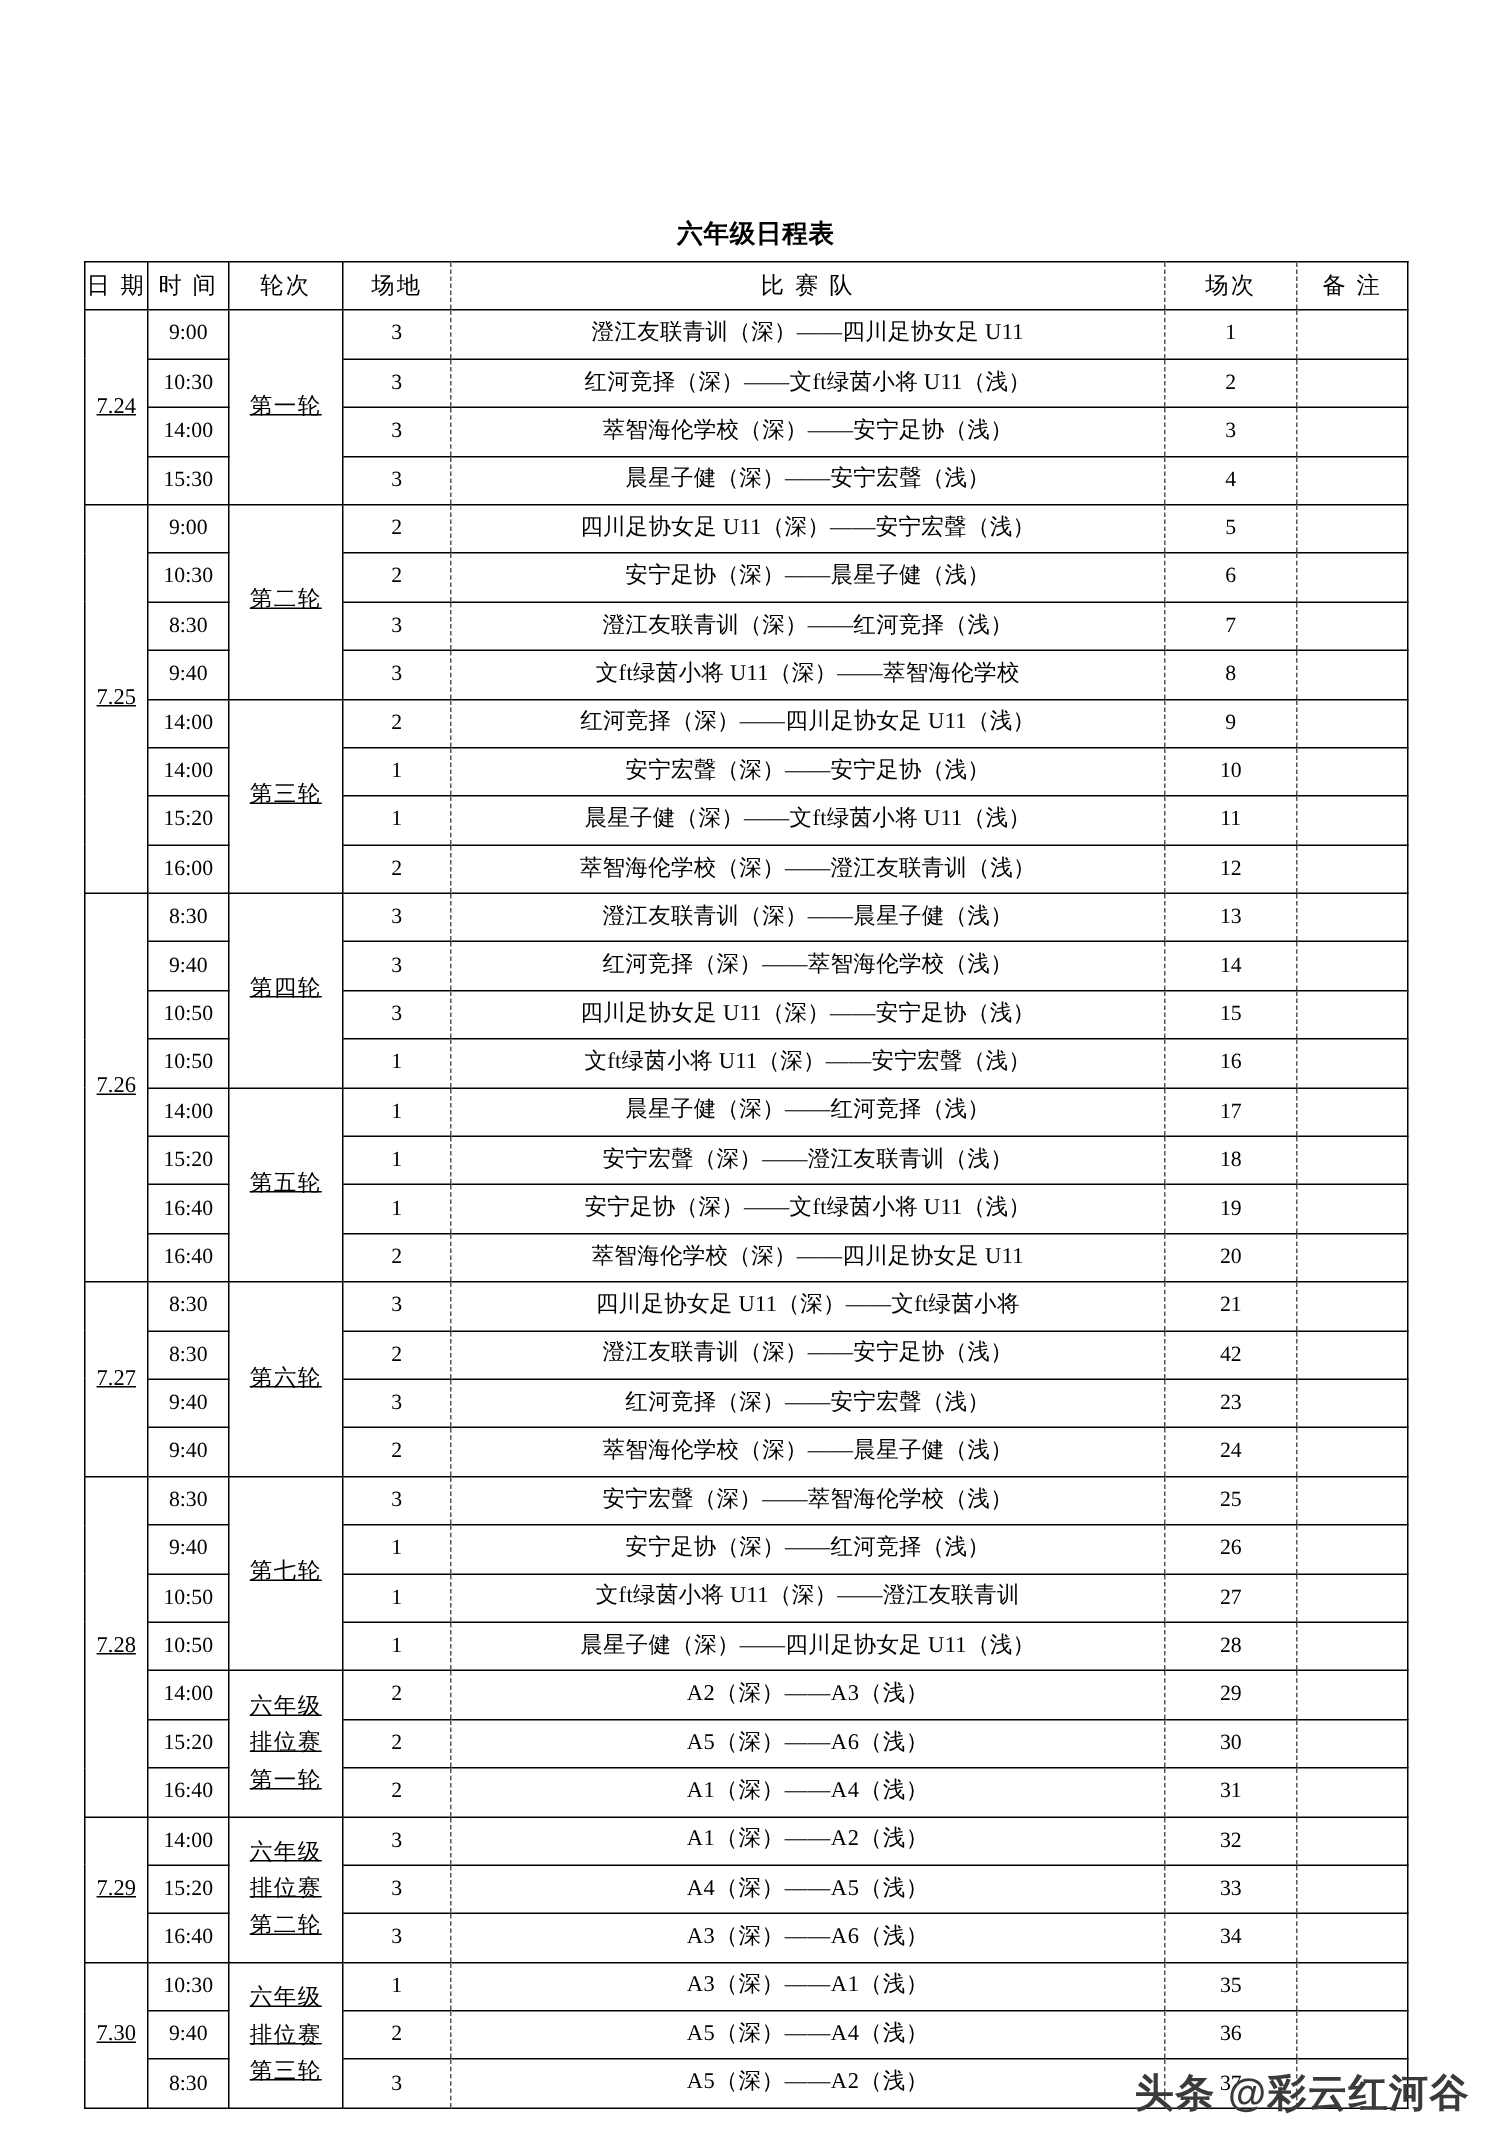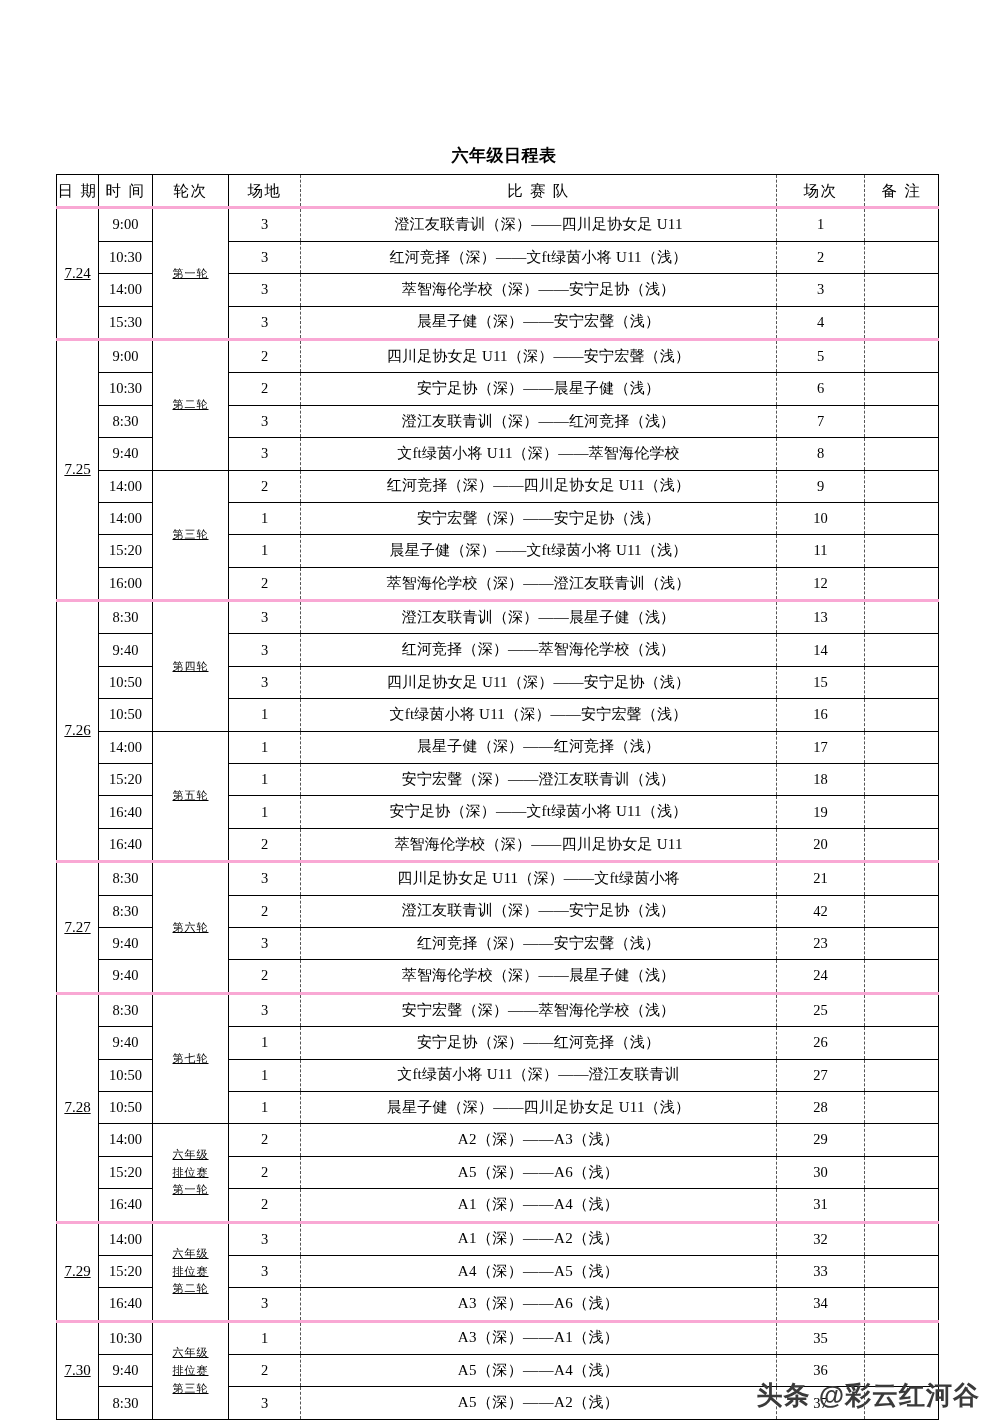--- a/index.html
+++ b/index.html
@@ -72,29 +72,29 @@
   col.c-teams { width: 476px; }
   col.c-no    { width: 88px; }
   col.c-note  { width: 74px; }
 
   
   .dash-l { border-left: 1px dashed #555 !important; }
   .dash-r { border-right: 1px dashed #555 !important; }
 
   
   tbody td { border-top: 1px solid #8a8a8a; border-bottom: 1px solid #8a8a8a; }
-  tbody tr.day-start td { border-top: 3px solid #f9a8d4; }
+  tbody tr.day-start td { border-top: 1px solid #f9a8d4; }
   tbody tr:last-child td { border-bottom: 1px solid #000000; }
   td.date-cell, td.round-cell {
     border-top: 1px solid #000000;
     border-bottom: 1px solid #000000;
     text-decoration: underline;
   }
   td.date-cell { font-size: 15px; }
-  td.round-cell { font-size: 11px; letter-spacing: 1px; }
+  td.round-cell { font-size: 15px; letter-spacing: 1px; }
   td.round-cell.multi { line-height: 1.62; white-space: normal; }
   td.teams {
     text-align: center;
     font-size: 15px;
     letter-spacing: 0.2px;
   }
   td.teams.rank { letter-spacing: 0.4px; }
   td.no { font-size: 14.5px; }
   td.field { font-size: 14.5px; }
   td.time { font-size: 14.5px; }

